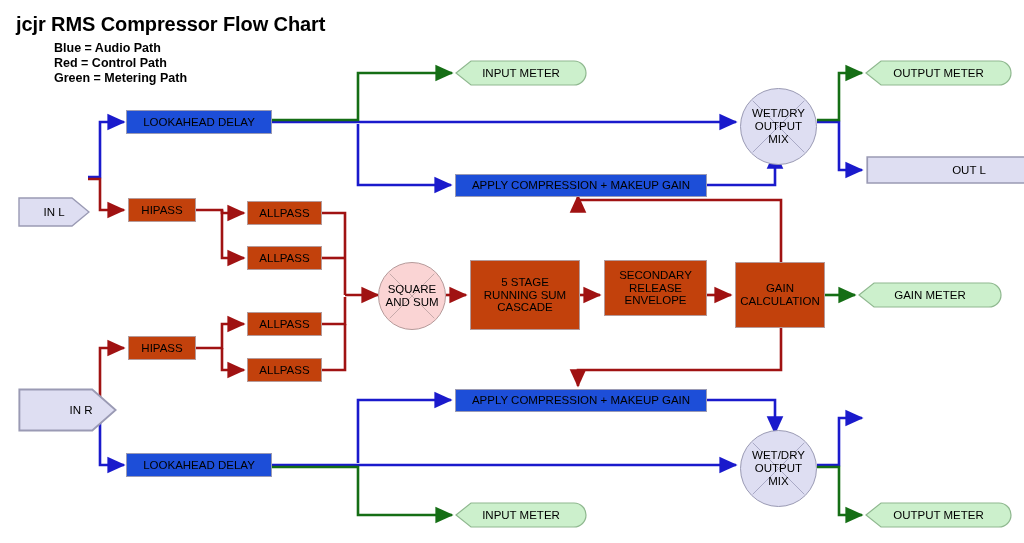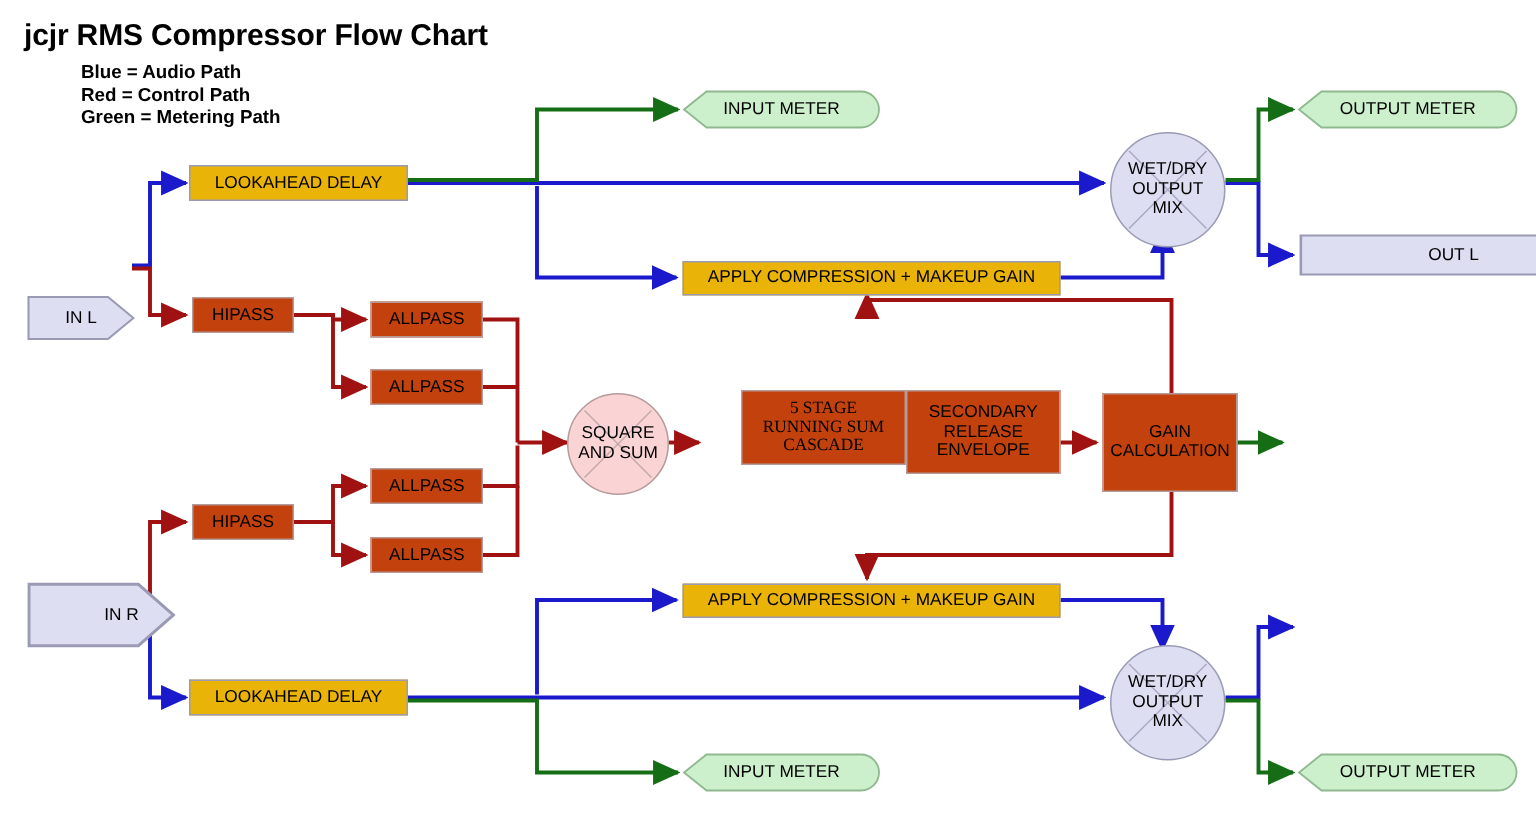--- a/index.html
+++ b/index.html
@@ -8,21 +8,21 @@
   #stage{position:absolute;left:0;top:0;width:1024px;height:543px;}
   svg#wires{position:absolute;left:0;top:0;width:1024px;height:543px;}
   .title{position:absolute;left:16px;top:13px;font-size:20px;font-weight:bold;
          letter-spacing:-0.1px;white-space:nowrap;}
   .legend{position:absolute;left:54px;font-size:12.5px;font-weight:bold;white-space:nowrap;}
   .lg0{top:41px;} .lg1{top:56px;text-align:right;} .lg2{top:71px;}
   .node{position:absolute;box-sizing:border-box;display:flex;align-items:center;
         justify-content:center;text-align:center;font-size:11.5px;line-height:1.12;
         white-space:pre-line;}
   .rect{border:1px solid #9a9aa6;}
-  .blue{background:#eab308;border-color:#9a9ab4;}
+  .blue{background:#1d4ed8;border-color:#9a9ab4;}
   .pink{background:#c2410c;border-color:#b59a9a;}
   .circ{border-radius:50%;position:absolute;box-sizing:border-box;display:flex;
         align-items:center;justify-content:center;text-align:center;
         font-size:11.5px;line-height:1.12;white-space:pre-line;}
   .xmark{position:absolute;left:0;top:0;width:100%;height:100%;pointer-events:none;}
   .penta{position:absolute;display:flex;align-items:center;justify-content:center;}
   .penta span,.stad span{position:relative;z-index:2;font-size:11.5px;}
   .stad{position:absolute;display:flex;align-items:center;justify-content:center;}
   .shp{position:absolute;left:0;top:0;width:100%;height:100%;}
 </style>
@@ -145,20 +145,26 @@
     <span>OUTPUT METER</span>
   </div>
 
   <div class="stad" style="left:865px;top:502px;width:147px;height:26px;">
     <svg class="shp" viewBox="0 0 147 26" preserveAspectRatio="none">
       <path d="M1,13 L16,1 L134,1 A12,12 0 0 1 134,25 L16,25 Z" fill="#ccf0cc" stroke="#8fb88f" stroke-width="1.2"></path>
       </svg>
     <span>OUTPUT METER</span>
   </div>
 
+  <div class="stad" style="left:858px;top:282px;width:144px;height:26px;">
+    <svg class="shp" viewBox="0 0 144 26" preserveAspectRatio="none">
+      <path d="M1,13 L16,1 L131,1 A12,12 0 0 1 131,25 L16,25 Z" fill="#ccf0cc" stroke="#8fb88f" stroke-width="1.2"></path>
+      </svg>
+    <span>GAIN METER</span>
+  </div>
 
   <div class="node rect blue" style="left:126px;top:110px;width:146px;height:24px;">LOOKAHEAD DELAY</div>
   <div class="node rect blue" style="left:126px;top:453px;width:146px;height:24px;">LOOKAHEAD DELAY</div>
 
   <div class="node rect pink" style="left:128px;top:198px;width:68px;height:24px;">HIPASS</div>
   <div class="node rect pink" style="left:128px;top:336px;width:68px;height:24px;">HIPASS</div>
 
   <div class="node rect pink" style="left:247px;top:201px;width:75px;height:24px;">ALLPASS</div>
   <div class="node rect pink" style="left:247px;top:246px;width:75px;height:24px;">ALLPASS</div>
   <div class="node rect pink" style="left:247px;top:312px;width:75px;height:24px;">ALLPASS</div>
@@ -167,21 +173,21 @@
   <div class="circ" style="left:378px;top:262px;width:68px;height:68px;
        background:#fad4d4;border:1px solid #b59a9a;">
     <svg class="xmark" viewBox="0 0 68 68">
       <line x1="11" y1="11" x2="57" y2="57" stroke="#c4a8a8" stroke-width="1"></line>
       <line x1="57" y1="11" x2="11" y2="57" stroke="#c4a8a8" stroke-width="1"></line>
       </svg>
     <span style="position:relative;z-index:2;white-space:pre-line;">SQUARE
 AND SUM</span>
   </div>
 
-  <div class="node rect pink" style="left:494px;top:260px;width:110px;height:50px;font-family:Liberation Serif, serif;">5 STAGE
+  <div class="node rect pink" style="left:470px;top:260px;width:110px;height:70px;">5 STAGE
 RUNNING SUM
 CASCADE</div>
   <div class="node rect pink" style="left:604px;top:260px;width:103px;height:56px;">SECONDARY
 RELEASE
 ENVELOPE</div>
   <div class="node rect pink" style="left:735px;top:262px;width:90px;height:66px;">GAIN
 CALCULATION</div>
 
   <div class="node rect blue" style="left:455px;top:174px;width:252px;height:23px;">APPLY COMPRESSION + MAKEUP GAIN</div>
   <div class="node rect blue" style="left:455px;top:389px;width:252px;height:23px;">APPLY COMPRESSION + MAKEUP GAIN</div>

